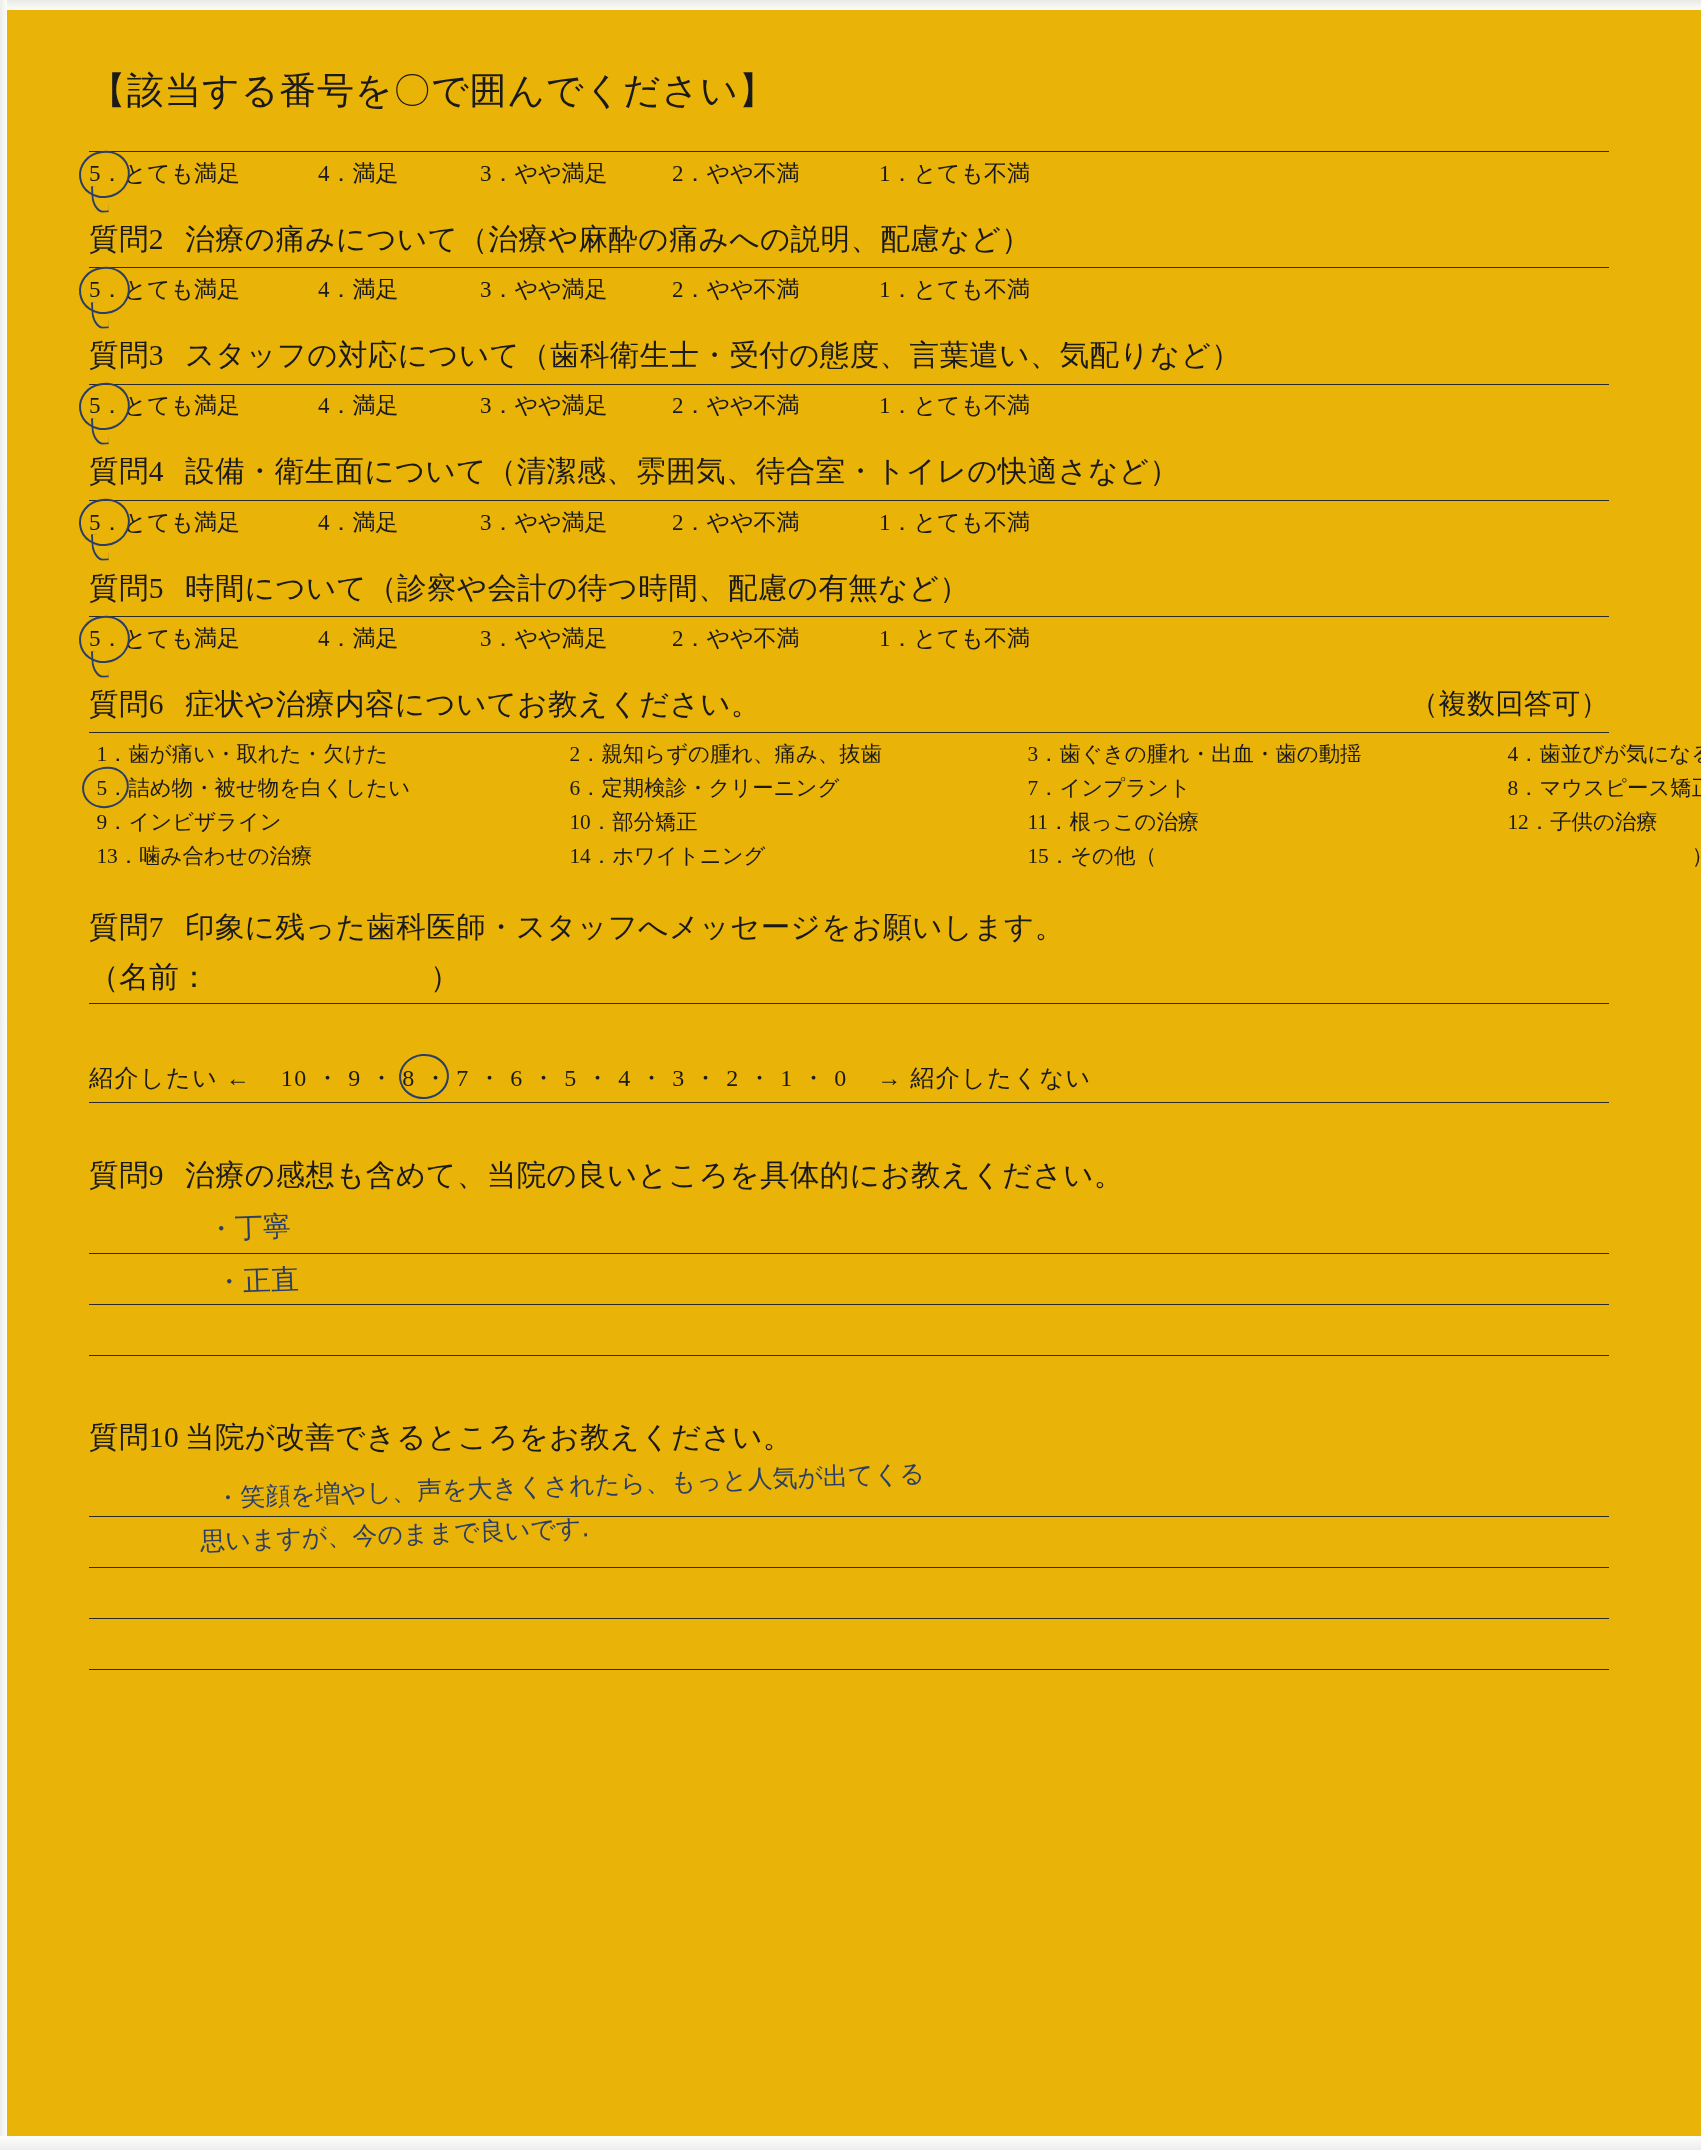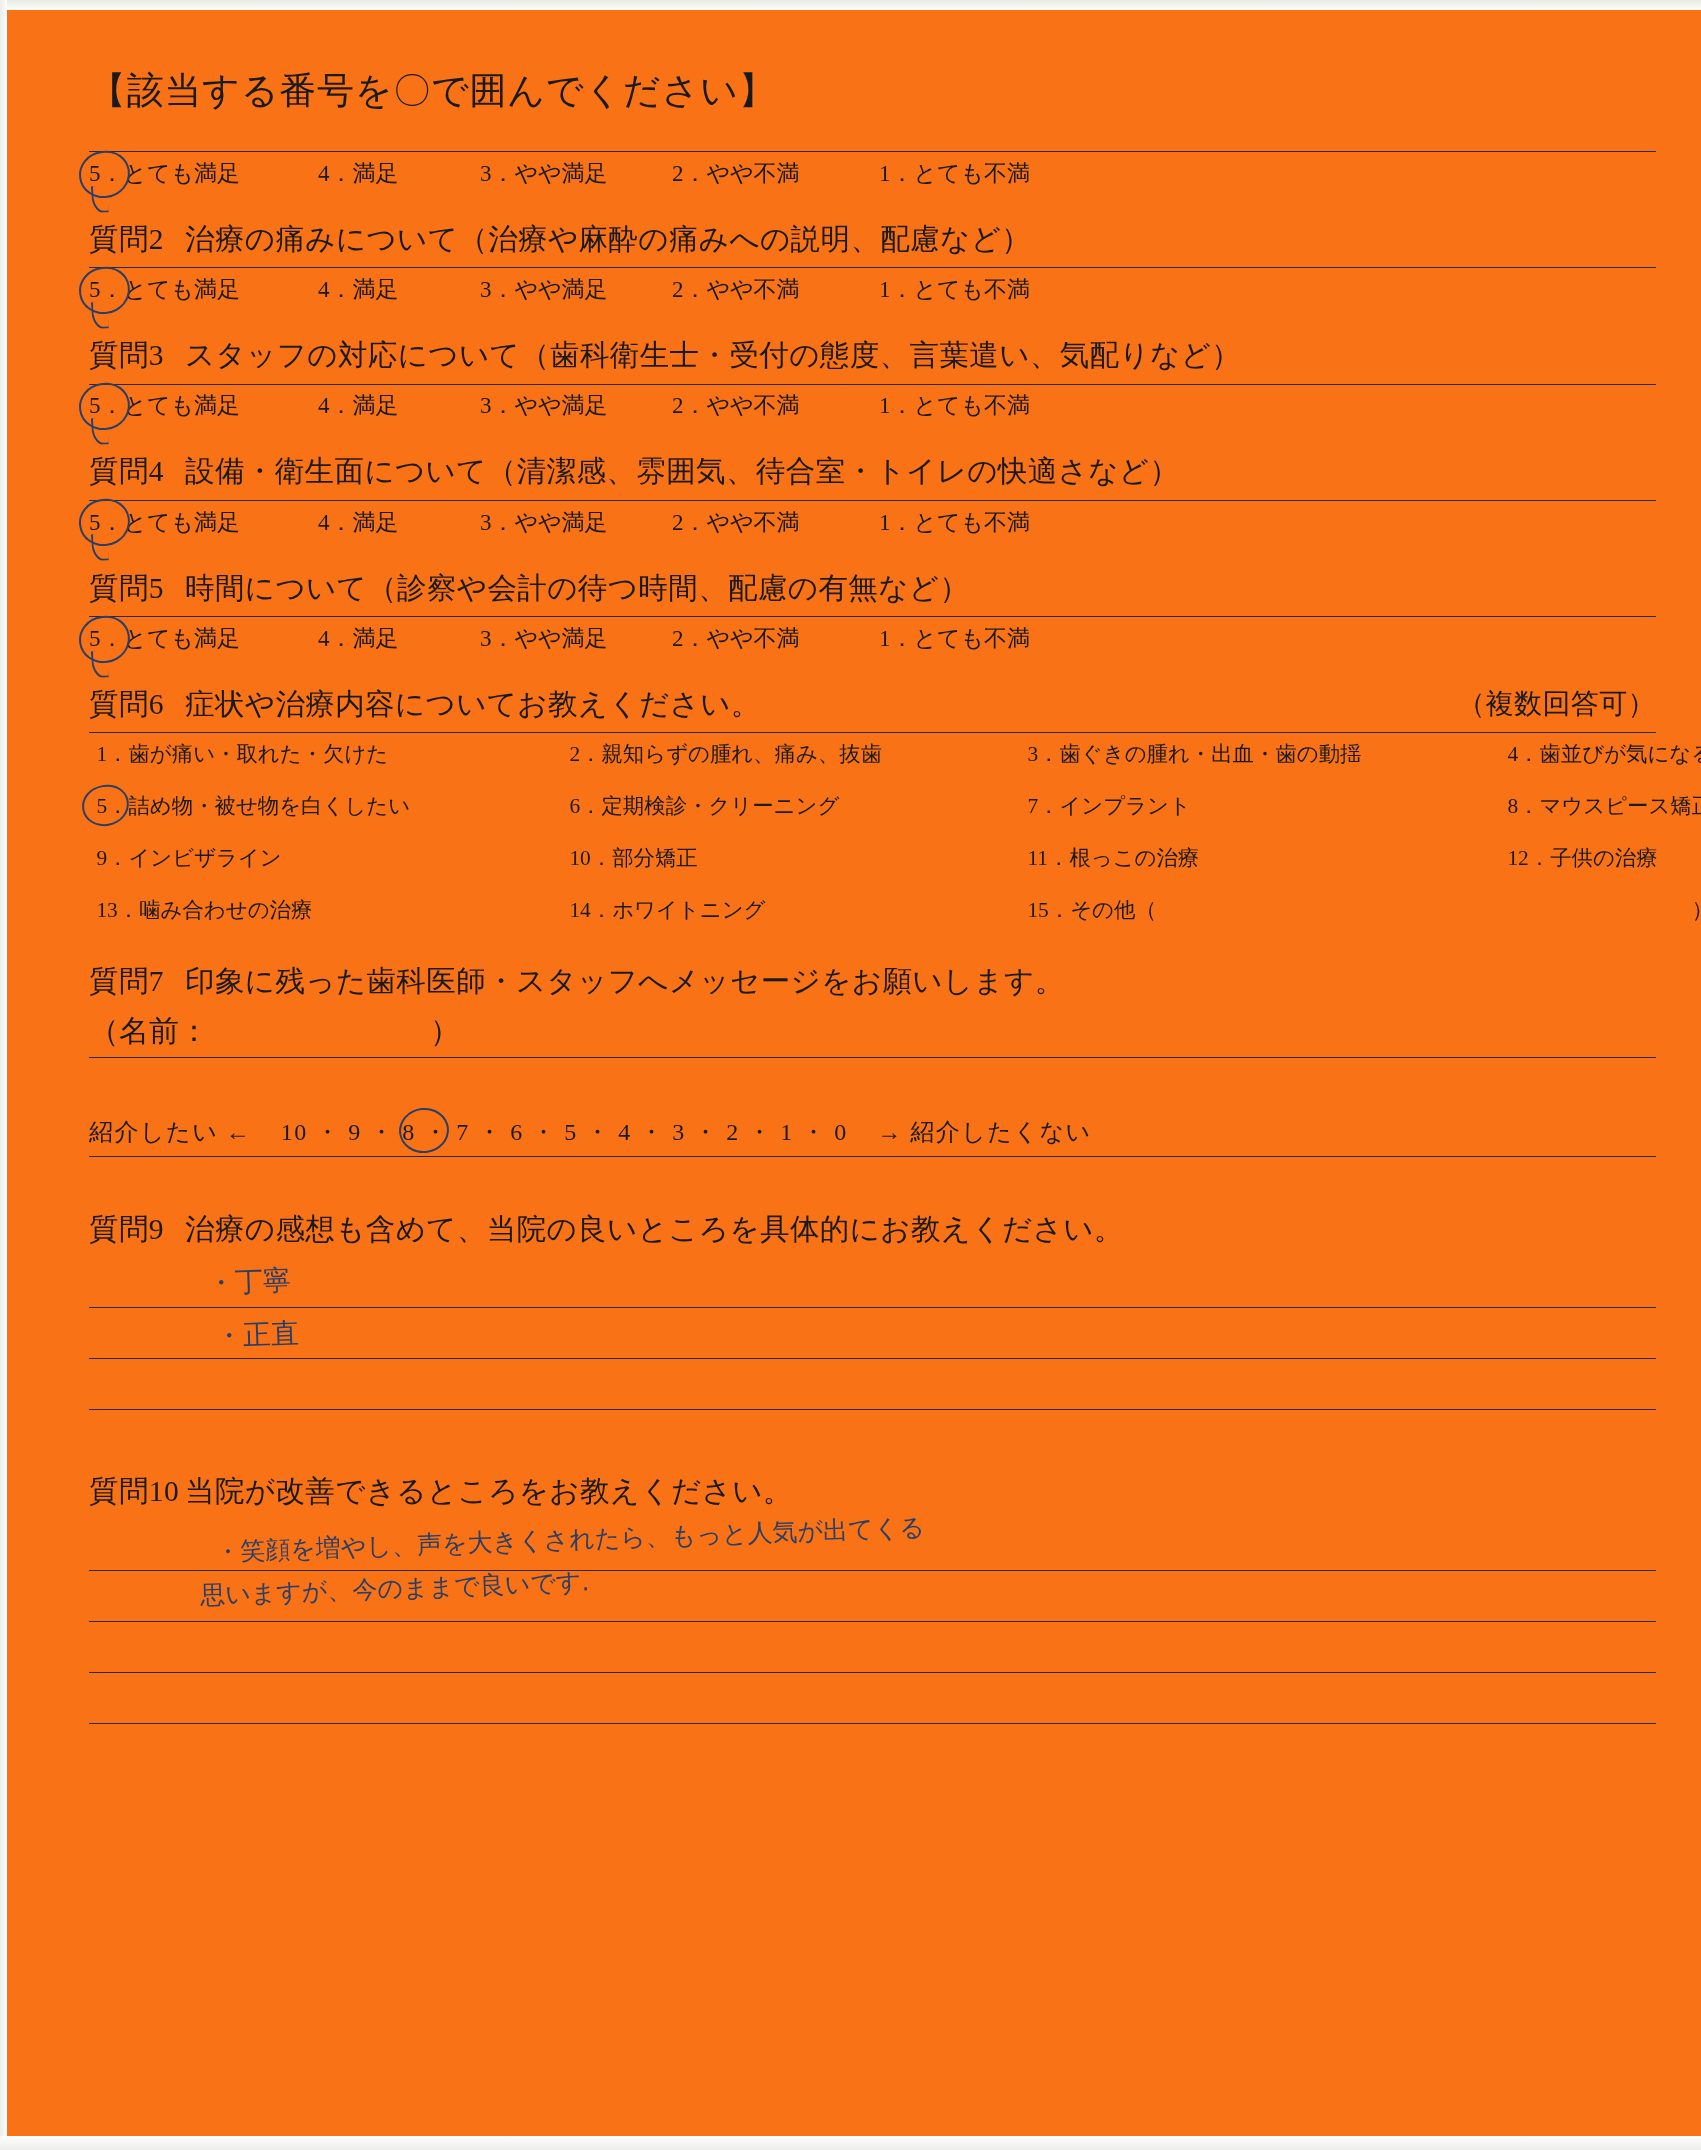--- a/index.html
+++ b/index.html
@@ -8,23 +8,23 @@
     background: #ffffff;
   }
   body {
     font-family: "Liberation Serif", "DejaVu Serif", serif;
     color: #1a1a1a;
   }
   .page {
     position: relative;
     width: 1701px;
     height: 2151px;
-    background: #f97316;
+    background: #eab308;
     box-sizing: border-box;
-    padding: 44px 45px 0 89px;
+    padding: 44px 92px 0 89px;
     overflow: hidden;
   }
   
   .scan-edge-top {
     position: absolute;
     top: 0; left: 0; right: 0;
     height: 10.3px;
     background: linear-gradient(to bottom, #e9e9e6, #fdfdfb);
   }
   .scan-edge-left {
@@ -106,21 +106,21 @@
     border-left: 2.2px solid #2b3f66;
     border-bottom: 2.2px solid #2b3f66;
     border-radius: 0 0 0 70%;
     transform: rotate(6deg);
   }
 
   
   .q6-grid {
     display: grid;
     grid-template-columns: 473px 458px 480px 1fr;
-    row-gap: 23px;
+    row-gap: 5px;
     font-size: 21.4px;
     margin-top: 4.4px;
   }
   .q6-grid .cell {
     position: relative;
     white-space: nowrap;
     padding-left: 7.4px;
   }
   .q6-note {
     float: right;

